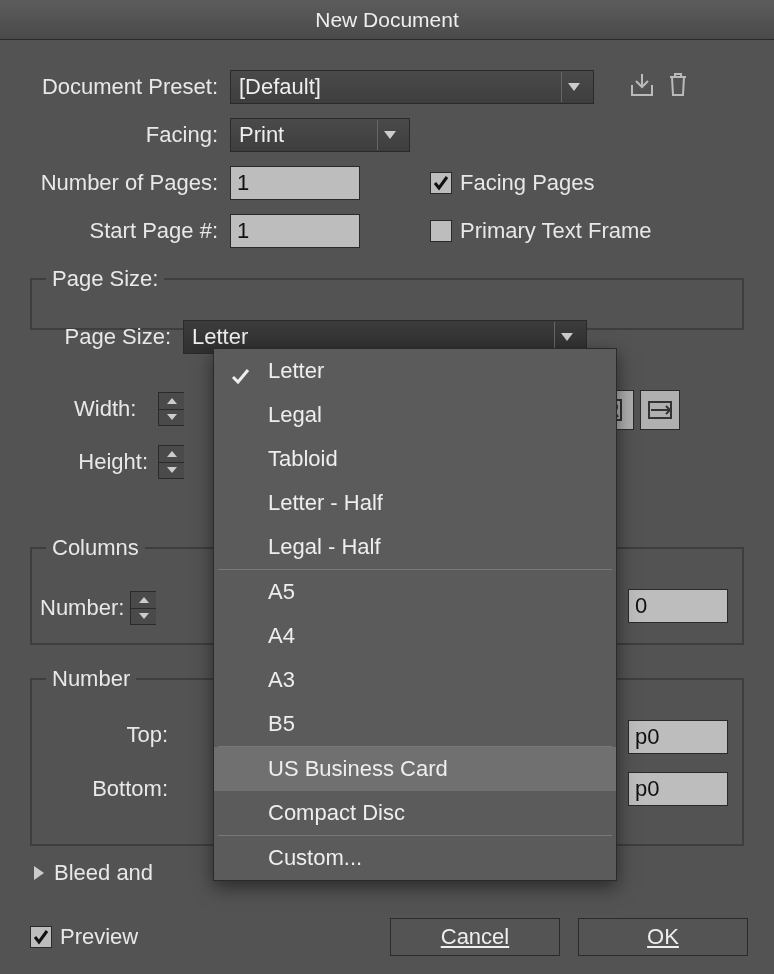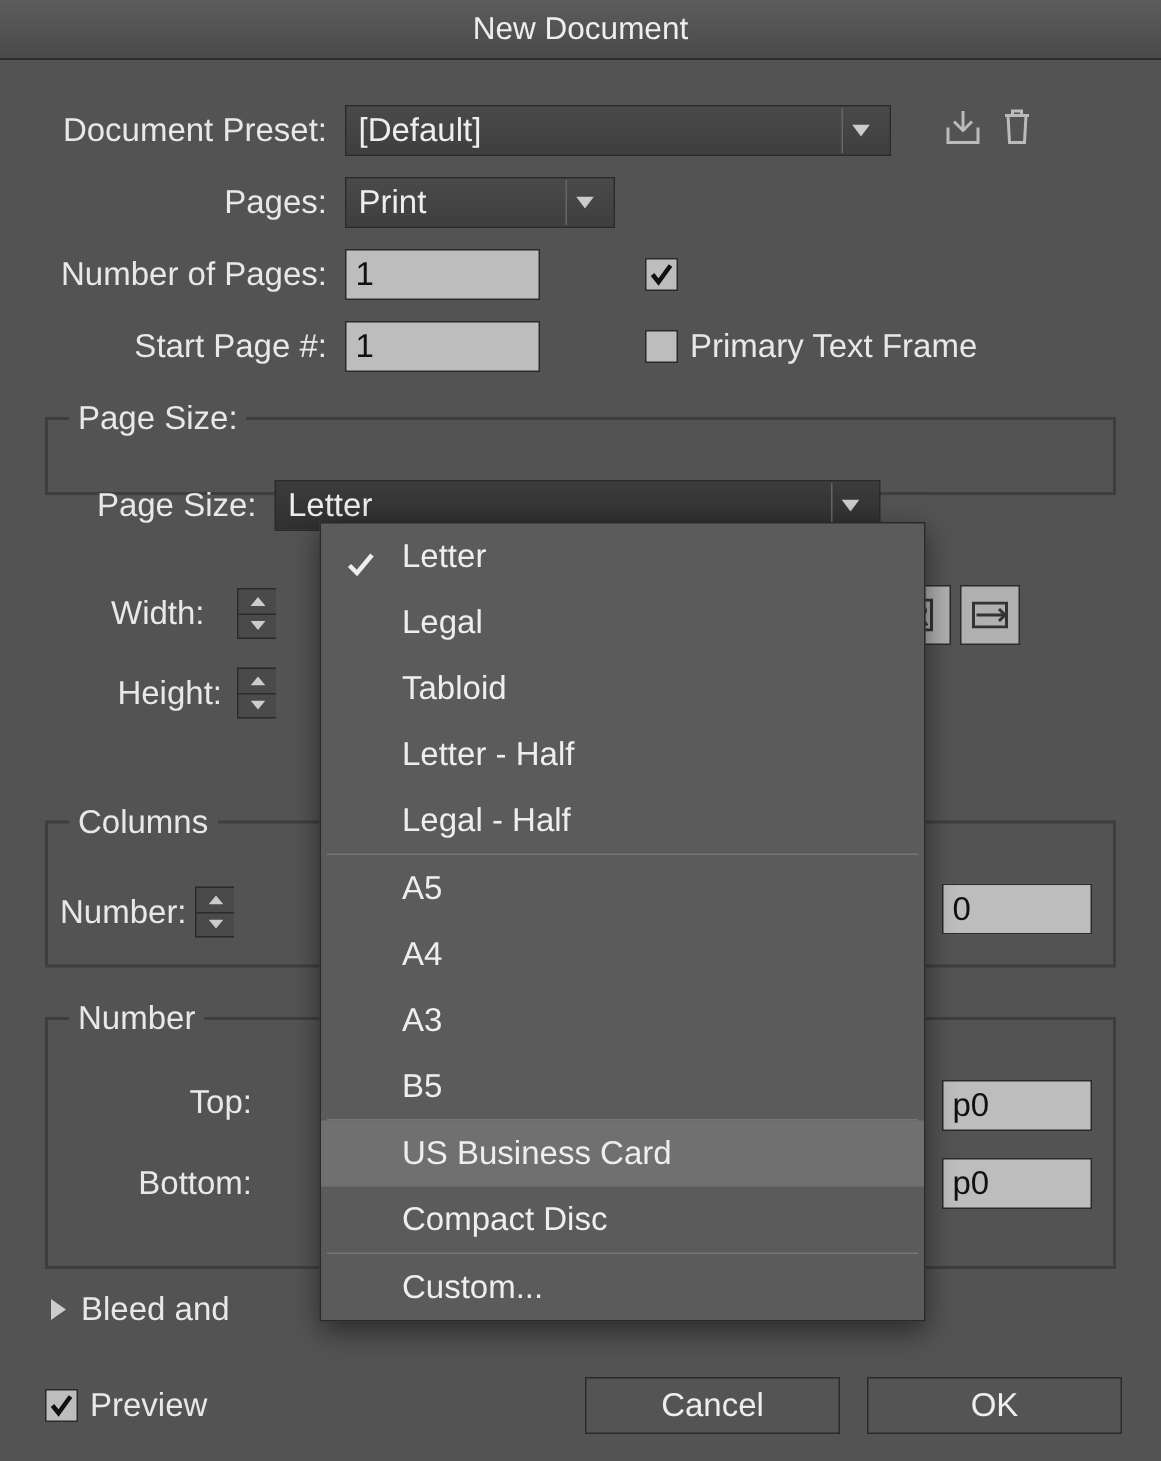--- a/index.html
+++ b/index.html
@@ -91,20 +91,21 @@
     margin-left:6px;
   }
   .btn{
     height:38px;
     min-width:170px;
     background:#545454;
     border:1px solid #2a2a2a;
     color:#eee;
     display:inline-flex;align-items:center;justify-content:center;
     font-size:22px;
+    text-decoration:underline;
   }
   .footer{
     position:absolute;left:30px;right:26px;bottom:18px;
     display:flex;align-items:center;justify-content:space-between;
   }
   
   .menu{
     position:absolute;
     left:213px; top:308px;
     width:404px;
@@ -158,40 +159,41 @@
         <svg width="24" height="26">
             <path d="M4 6 L20 6"></path>
             <path d="M6 6 L7 24 L17 24 L18 6"></path>
             <path d="M9 3 L15 3 L15 6 L9 6 Z"></path>
           </svg>
       </span>
     </div>
   </div>
 
   <div class="row">
-    <div class="lbl">Pages:</div>
+    <div class="lbl">Facing:</div>
     <div class="dd" style="width:180px">
       <span>Print</span>
       <div class="dd-arrow">
           <svg width="12" height="8">
             <polygon points="0,0 12,0 6,8"></polygon>
           </svg>
         </div>
     </div>
   </div>
 
   <div class="row">
     <div class="lbl">Number of Pages:</div>
     <div class="textin" style="width:130px">1</div>
     <div style="width:70px"></div>
     <span class="chk">
       <svg width="18" height="18">
           <polyline points="3,9 7,14 15,3"></polyline>
         </svg>
     </span>
+    <span>Facing Pages</span>
   </div>
 
   <div class="row">
     <div class="lbl">Start Page #:</div>
     <div class="textin" style="width:130px">1</div>
     <div style="width:70px"></div>
     <span class="chk"></span>
     <span>Primary Text Frame</span>
   </div>
 

